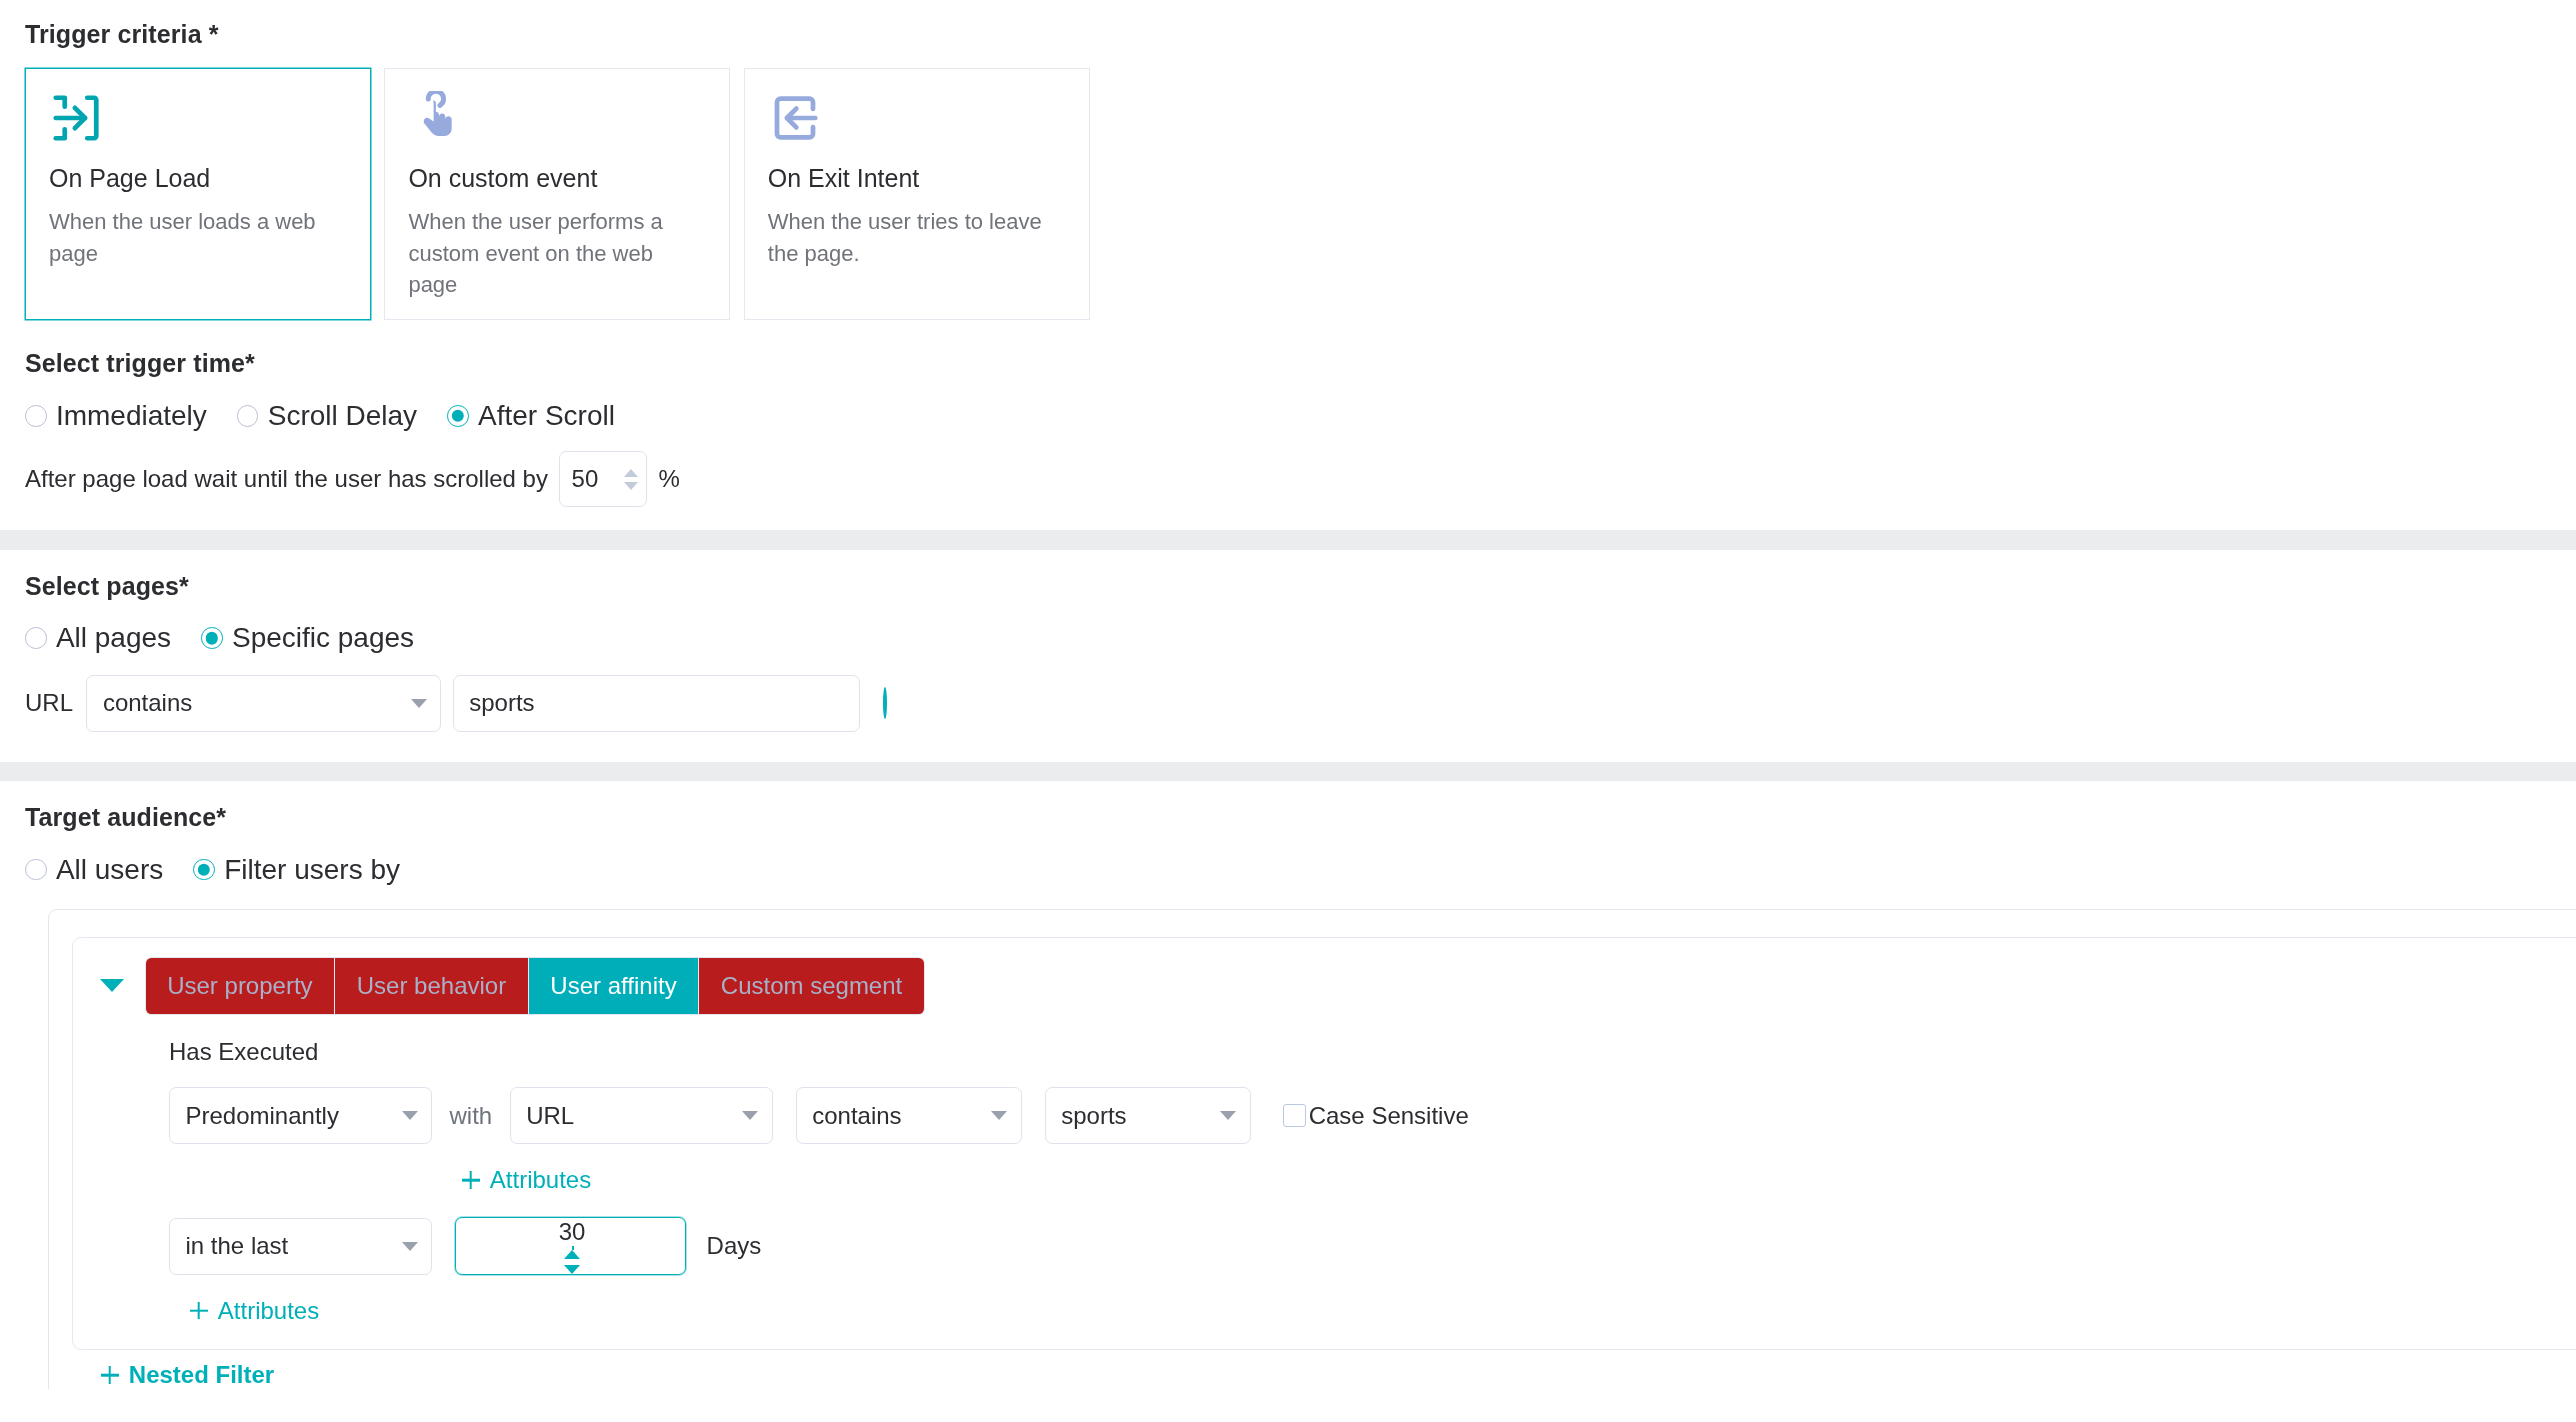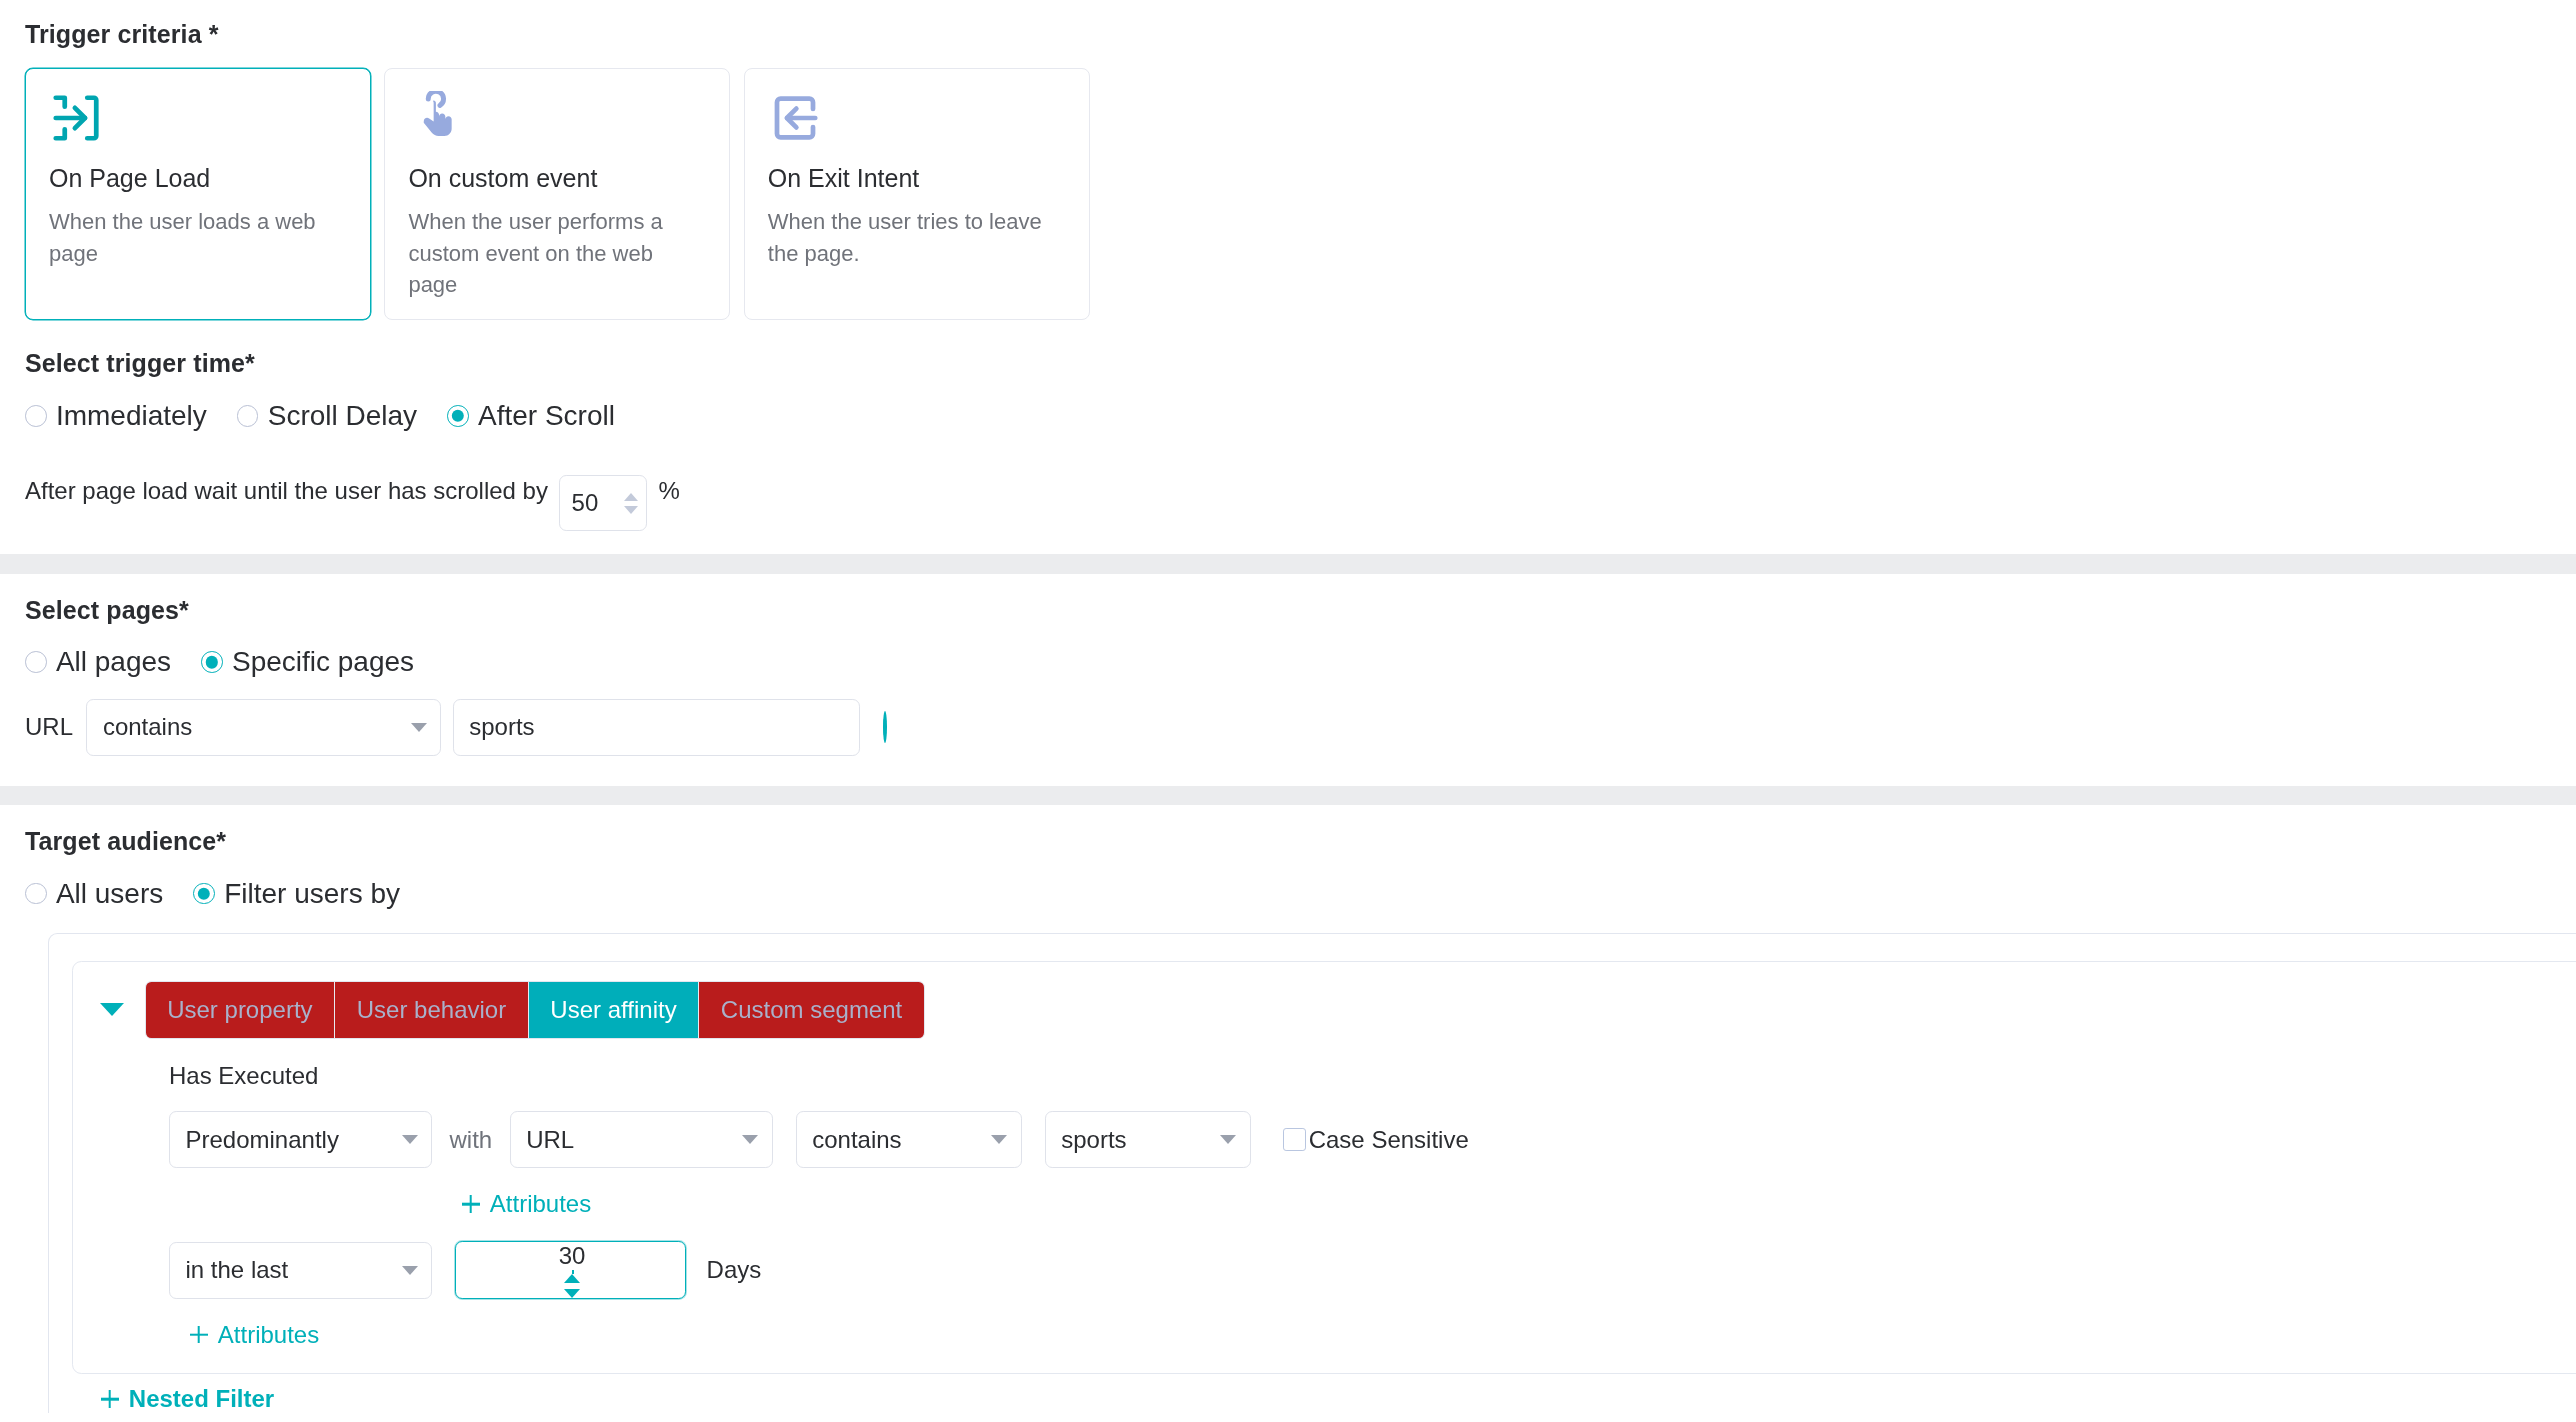--- a/index.html
+++ b/index.html
@@ -27,21 +27,21 @@
     font-weight: bold;
     color: #2b2d31;
     letter-spacing: 0.1px;
   }
   #sec-trigger { padding-top: 19.6px; padding-bottom: 23px; }
 
   .card-row { display:flex; gap: 13.4px; margin-top: 19.6px; }
   .trig-card {
     width: 346px;
     height: 252px;
-    border-radius: 8px;
+    border-radius: 0;
     border: 1.5px solid #e6e8ef;
     background:#fff;
     padding: 21.6px 23px 0 23px;
     position: relative;
   }
   .trig-card.selected {
     border-color: #00b0b9;
     box-shadow: 0 0 0 0.5px #00b0b9;
   }
   .trig-icon { height: 62px; display:flex; align-items:flex-start; }
@@ -75,21 +75,21 @@
   .radio-label { font-size: 28px; color:#2b2d31; margin-left: 9.3px; white-space:nowrap; }
 
   
   .scroll-line { display:flex; align-items:center; margin-top: 19.6px; gap: 0; }
   .scroll-line .txt { font-size: 24px; color:#2b2d31; }
   .num-box {
     margin-left: 11.3px;
     width: 88px; height: 56px;
     border: 1.5px solid #dfe2ea; border-radius: 7.2px;
     background:#fff; display:flex; align-items:center;
-    padding: 0 8.2px 0 11.3px; position:relative;margin-top:24px;
+    padding: 0 8.2px 0 11.3px; position:relative;
   }
   .num-box .val { font-size:24px; color:#2b2d31; flex:1; }
   .spin { display:flex; flex-direction:column; gap:5.2px; }
   .spin .up, .spin .dn {
     width:0;height:0;border-left:7.7px solid transparent;border-right:7.7px solid transparent;
   }
   .spin .up { border-bottom: 8.8px solid #c3cada; }
   .spin .dn { border-top: 8.8px solid #c3cada; }
   .pct { font-size: 24px; color:#2b2d31; margin-left: 11.3px; }
 

